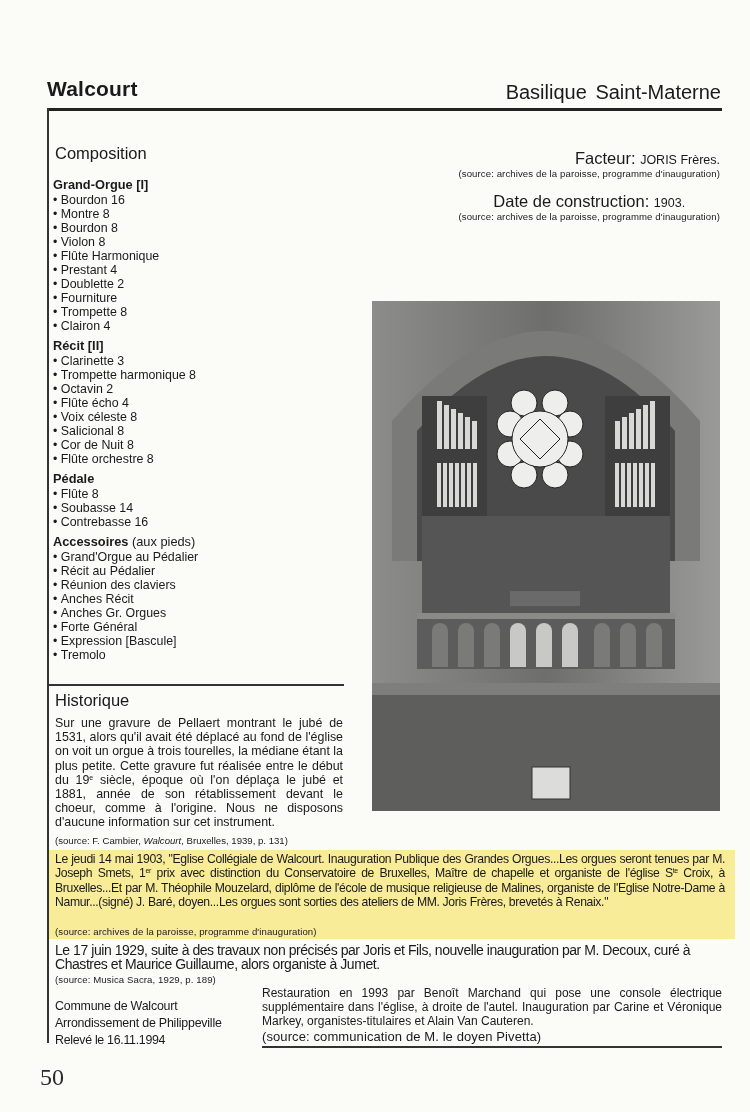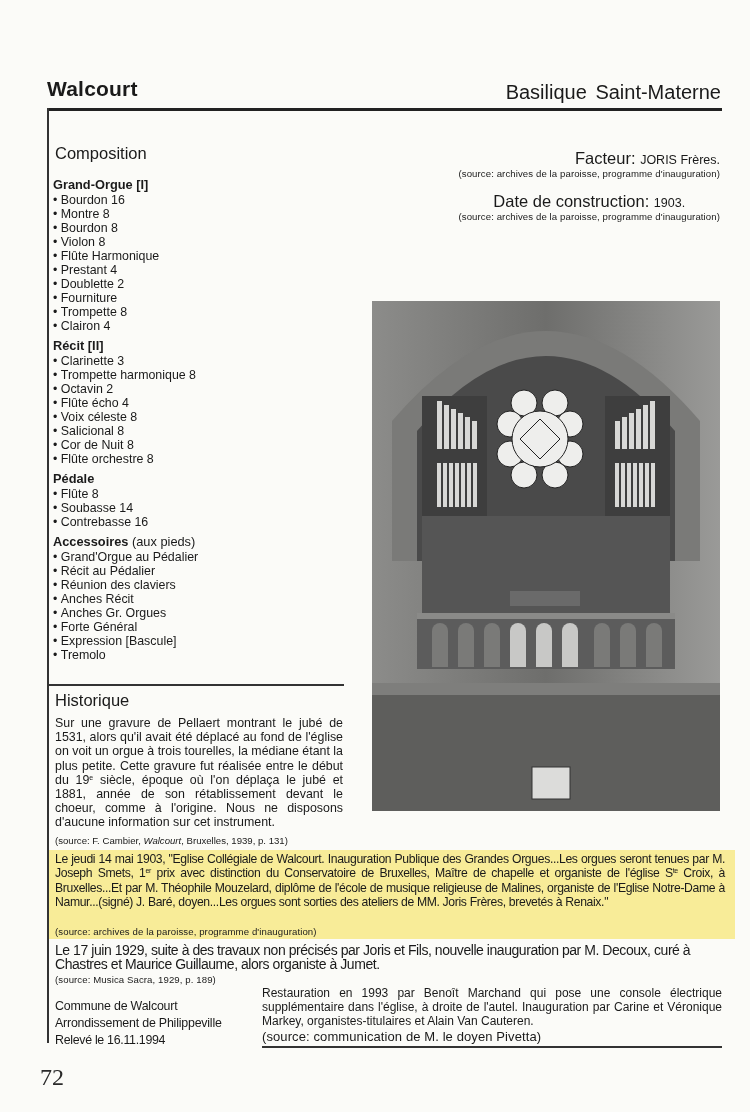--- a/index.html
+++ b/index.html
@@ -231,13 +231,13 @@
 <div class="abs commune">
   <div>Commune de Walcourt</div>
   <div>Arrondissement de Philippeville</div>
 </div>
 <div class="abs releve">Relevé le 16.11.1994</div>
 
 <div class="abs resto">Restauration en 1993 par Benoît Marchand qui pose une console électrique supplémentaire dans l'église, à droite de l'autel. Inauguration par Carine et Véronique Markey, organistes-titulaires et Alain Van Cauteren.</div>
 <div class="abs src resto-src">(source: communication de M. le doyen Pivetta)</div>
 <div class="abs bottom-rule"></div>
 
-<div class="abs page-num">72</div>
+<div class="abs page-num">50</div>
 
 </body></html>

